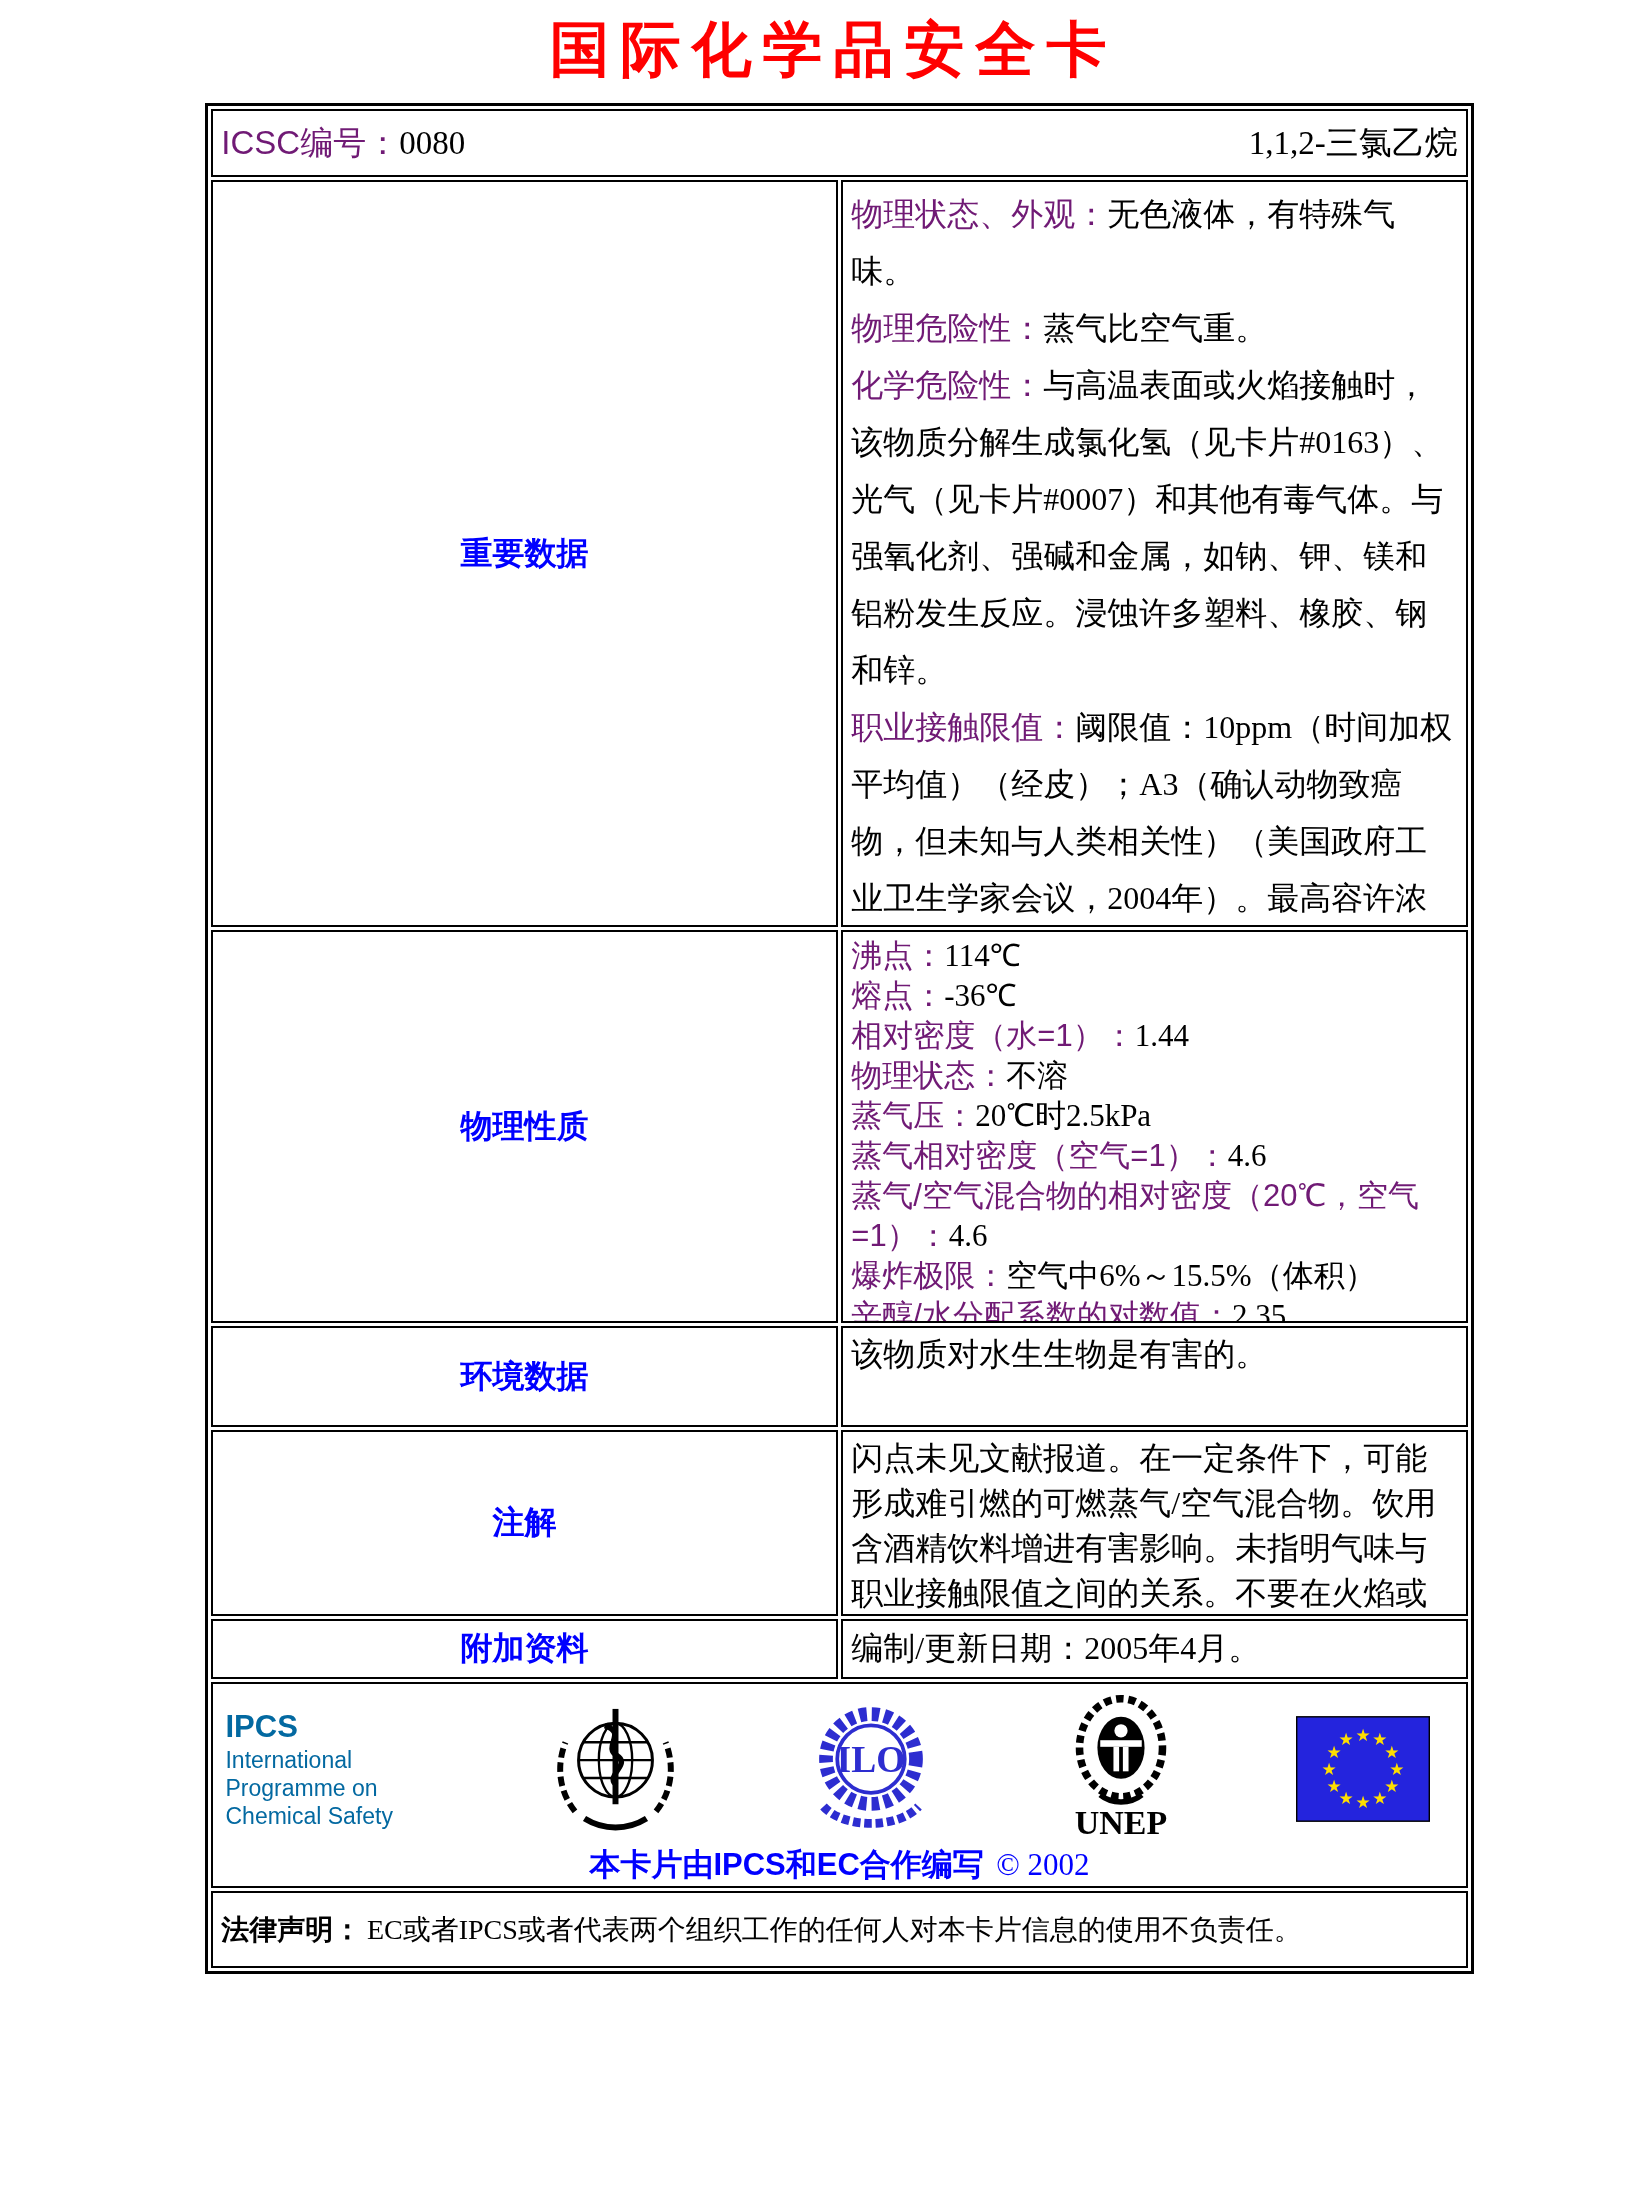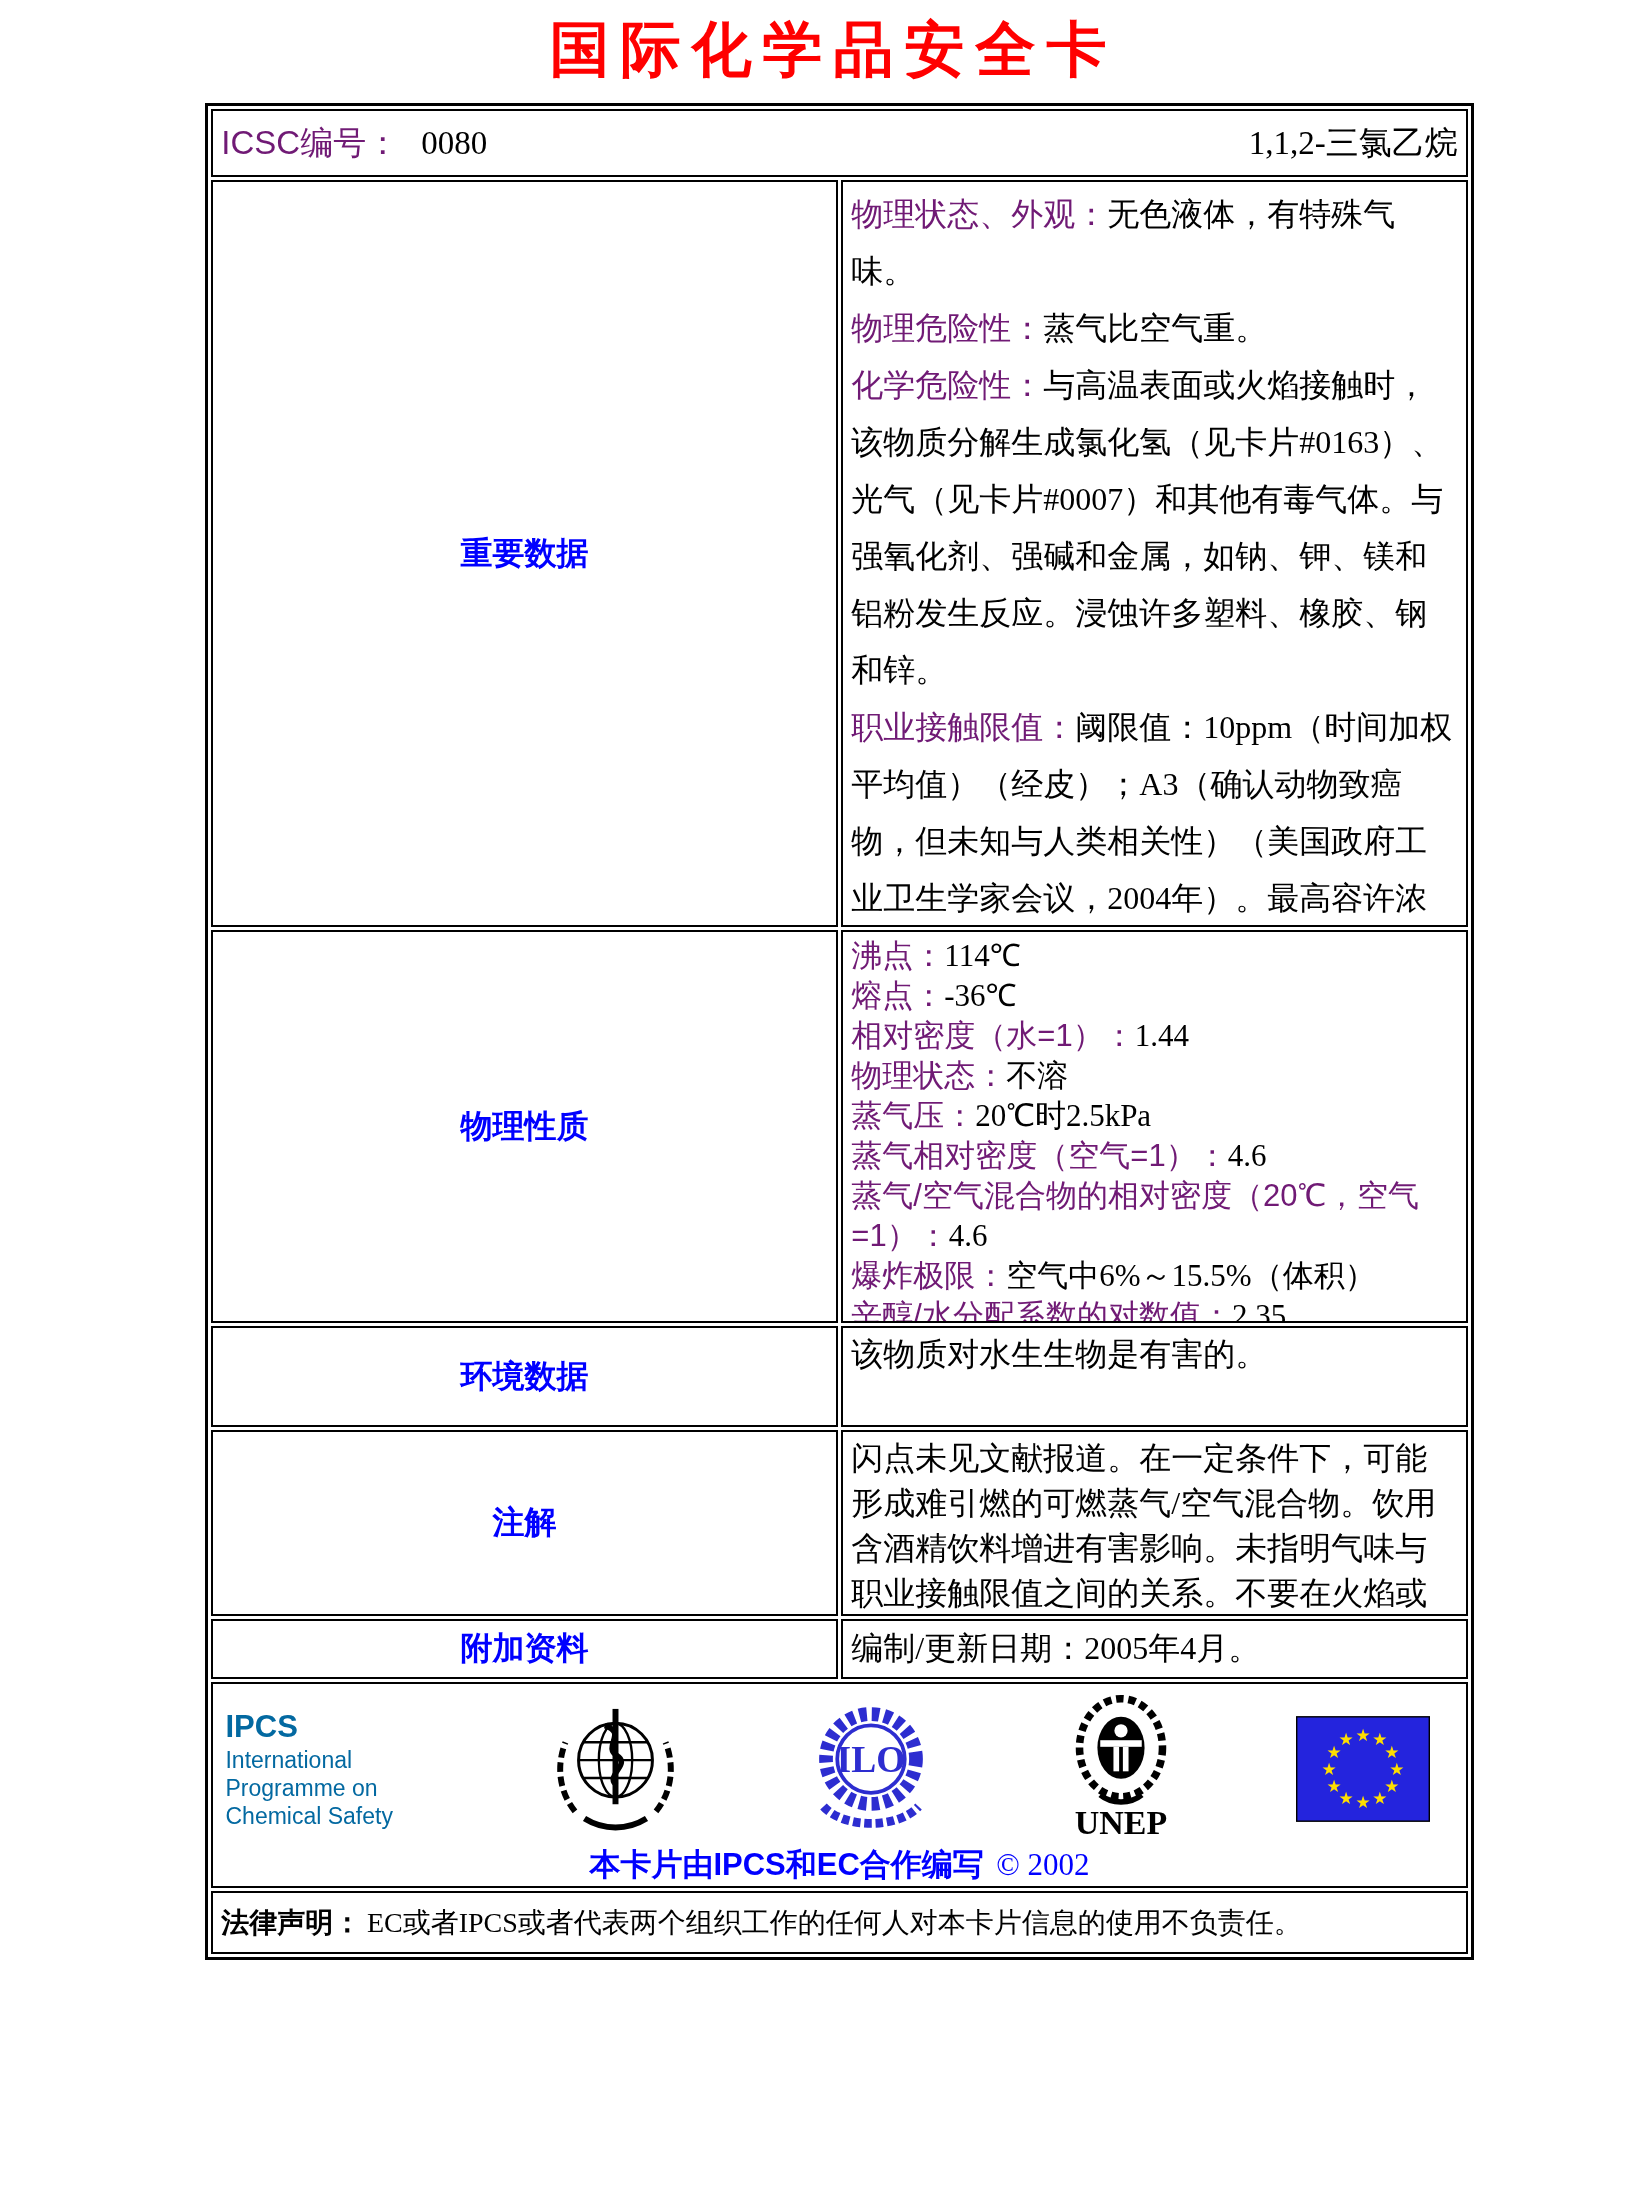--- a/index.html
+++ b/index.html
@@ -17,24 +17,24 @@
          font-size:32px;color:#0000FF;}
   td.cnt{vertical-align:top;}
   .bx{overflow:hidden;padding:4.2px 8.3px;box-sizing:border-box;}
   .bx-header{height:64px;display:flex;align-items:center;justify-content:space-between;font-size:33px;}
   .bx-important{height:743px;font-size:32px;line-height:57px;}
   .bx-physical{height:389px;font-size:31px;line-height:40px;}
   .bx-env{height:97px;font-size:32px;line-height:45px;}
   .bx-notes{height:182px;font-size:32px;line-height:45px;}
   .bx-extra{height:56px;font-size:32px;display:flex;align-items:center;}
   .bx-footer{height:202px;display:flex;flex-direction:column;}
-  .bx-legal{height:59px;font-size:28px;display:flex;align-items:center;}
+  .bx-legal{height:73px;font-size:28px;display:flex;align-items:center;}
   .k{font-family:"Liberation Sans",sans-serif;font-weight:normal;color:#701a75;}
   .hdr-left .k{font-size:33px;}
-  .hdr-num{font-family:"Liberation Serif",serif;color:#000;margin-left:22px;}
+  .hdr-num{font-family:"Liberation Serif",serif;color:#000;margin-left:0;}
   .logo-row{display:flex;align-items:center;justify-content:space-between;
             padding:5.6px 28px 0 4.2px;height:150px;}
   .ipcs-block{font-family:Liberation Sans, sans-serif;color:#0369a1;line-height:28px;
               font-size:23px;width:209px;}
   .ipcs-acronym{font-size:31px;font-weight:bold;line-height:39px;}
   .credit-line{margin-top:auto;text-align:center;padding-bottom:7px;
                font-size:31px;color:#0000FF;}
   .credit-line .credit{font-family:"Liberation Sans",sans-serif;font-weight:bold;}
   .credit-line .copy{margin-left:12.5px;}
   .legal-label{font-family:"Liberation Sans",sans-serif;font-weight:bold;margin-right:5.6px;white-space:nowrap;}

